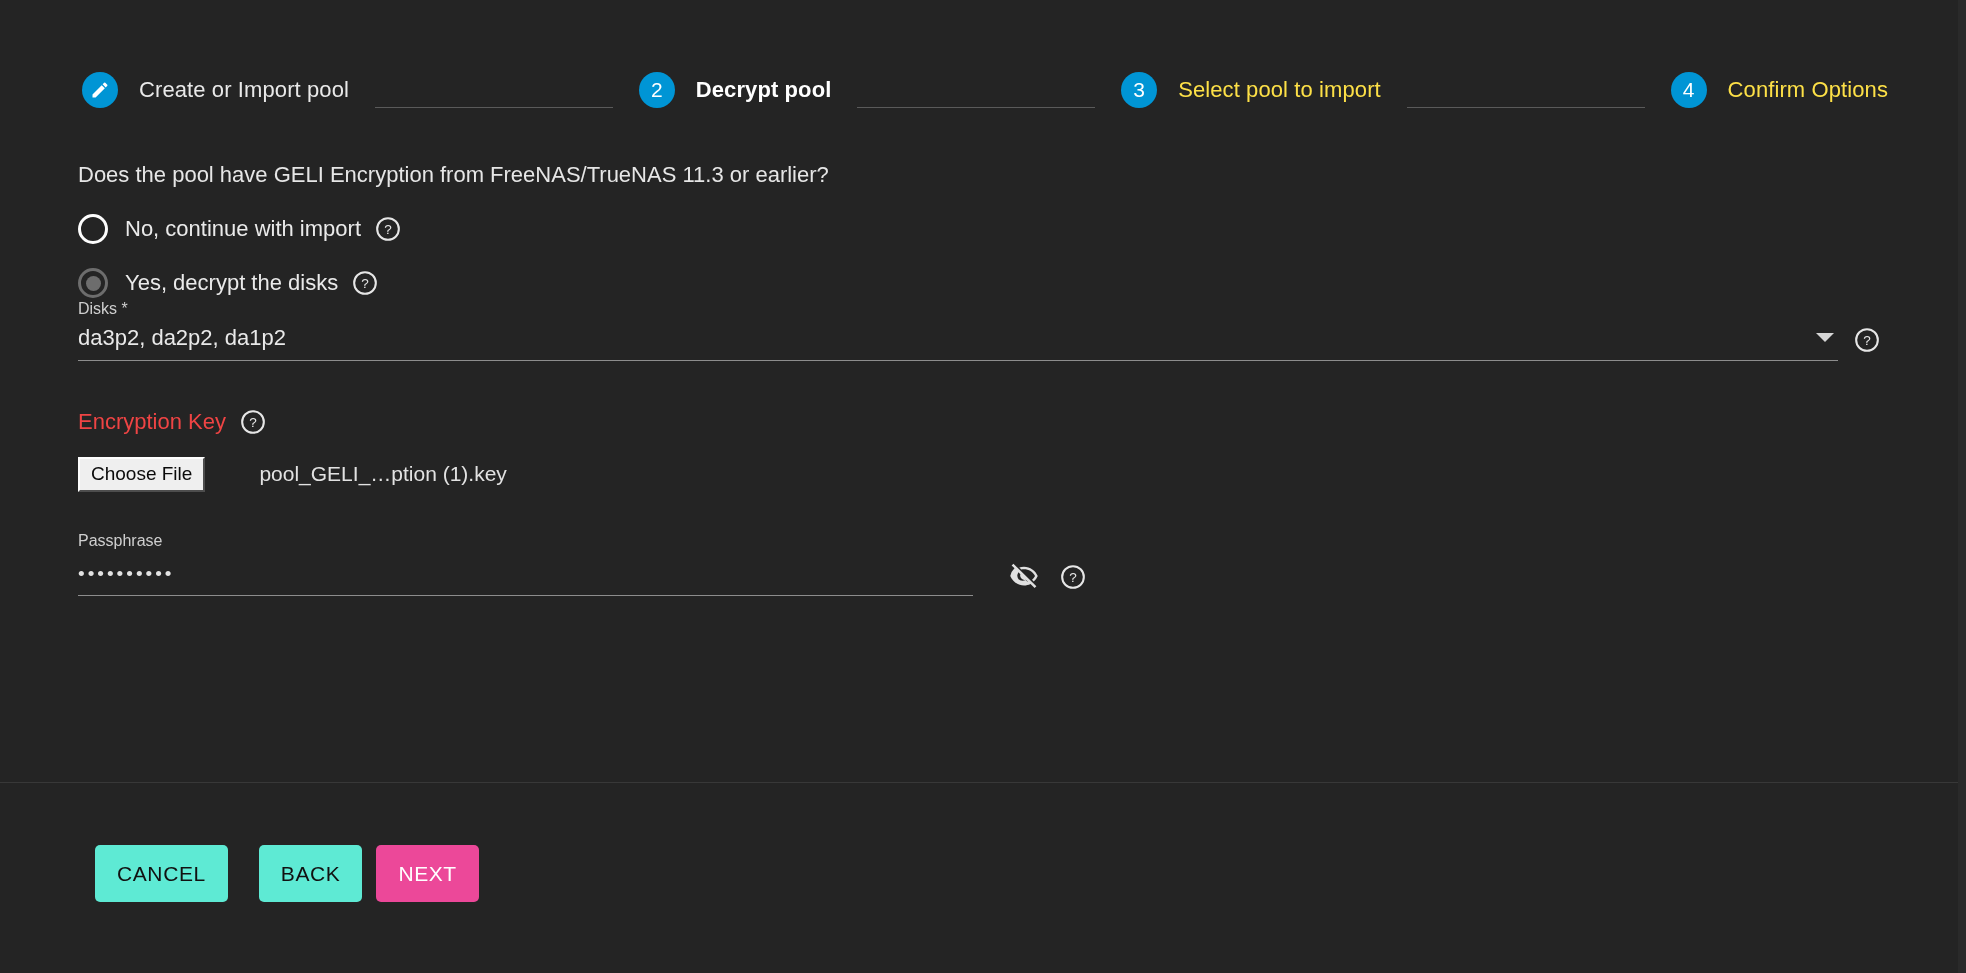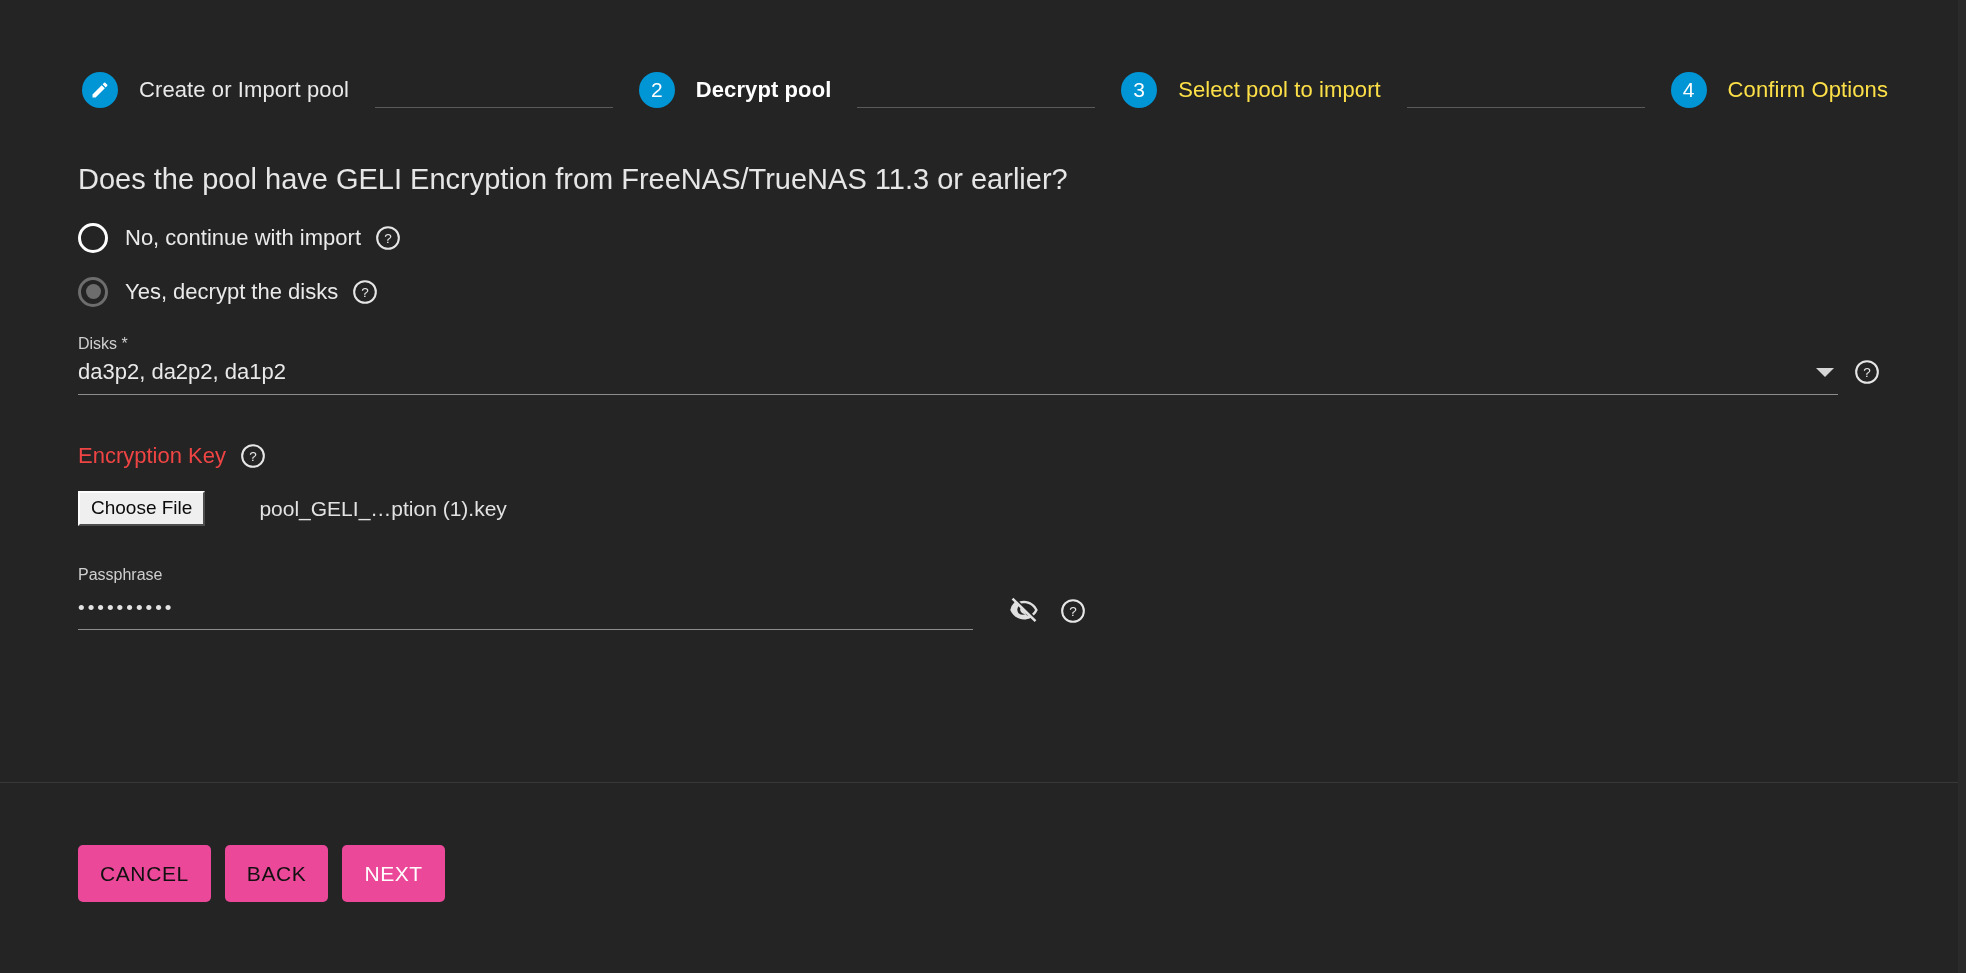--- a/index.html
+++ b/index.html
@@ -87,21 +87,21 @@
     position: absolute;
     left: 0;
     top: 130px;
     width: 1958px;
     height: 652px;
     box-sizing: border-box;
     padding: 0 78px;
   }
 
   .question {
-    font-size: 29px;
+    font-size: 22px;
     color: #e6e6e6;
     margin: 0;
     padding-top: 32px;
     line-height: 1.2;
   }
 
   .radio-row {
     display: flex;
     align-items: center;
     margin-top: 24px;
@@ -139,30 +139,30 @@
     align-items: center;
     justify-content: center;
     width: 26px;
     height: 26px;
     margin-left: 14px;
     flex: 0 0 auto;
   }
   .help-icon svg { display:block; }
 
   
-  .field-block { margin-top: 26px; }
+  .field-block { }
   .field-sub-label {
     font-size: 16px;
     color: #cfcfcf;
     margin-bottom: 7px;
     line-height: 1.1;
   }
   .select-row {
     display: flex;
-    align-items: flex-start;
+    align-items: center;
   }
   .select-wrap {
     position: relative;
     flex: 1 1 auto;
     border-bottom: 1px solid #8d8d8d;
     padding-bottom: 9px;
     display: flex;
     align-items: center;
     justify-content: space-between;
   }
@@ -278,22 +278,23 @@
     border: none;
     border-radius: 5px;
     padding: 0 22px;
     height: 57px;
     display: inline-flex;
     align-items: center;
     justify-content: center;
     cursor: pointer;
   }
   .btn-secondary {
-    background: #ec4899;
+    background: #5eead4;
     color: #111111;
+    margin-left: 17px;
   }
   .btn-primary {
     background: #ec4899;
     color: #ffffff;
   }
 </style>
 </head>
 <body>
 
 <div class="page">

